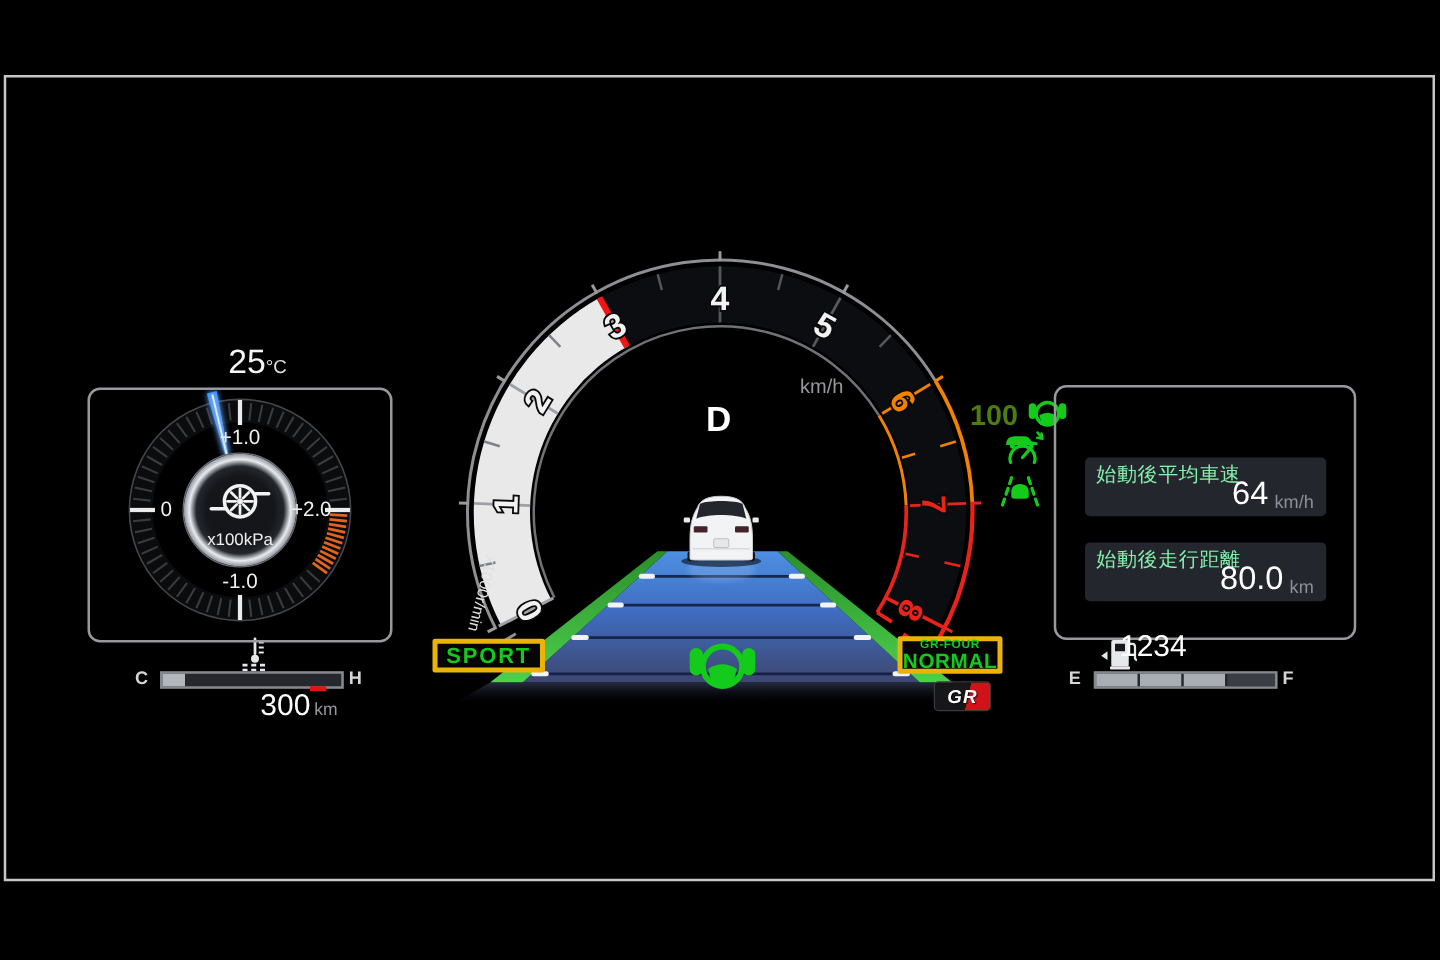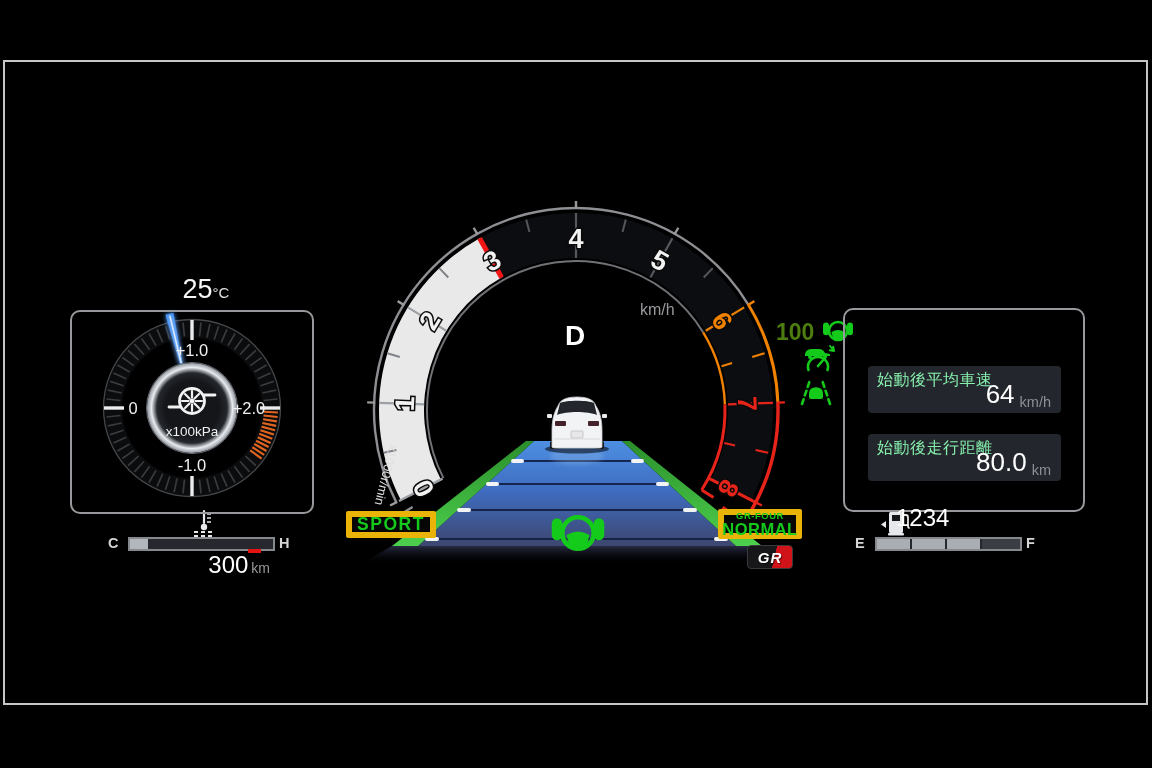--- a/index.html
+++ b/index.html
@@ -24,21 +24,21 @@
   #boost-left{left:116px;top:399px;width:34px;}
 
   
   #speed-value{left:519px;top:262px;width:112px;font-size:63px;letter-spacing:2px;color:#fff;text-align:center;line-height:1;}
   #speed-unit{left:640px;top:301px;font-size:16px;color:#96989b;}
   #gear{left:519px;top:320px;width:112px;font-size:28px;font-weight:bold;color:#fff;text-align:center;}
 
   #set-speed{left:776px;top:319px;font-size:23px;font-weight:bold;color:#4d7c0f;}
 
   
-  .badge{background:#060607;border:6px solid #eab308;border-radius:2px;color:#14cb1c;
+  .badge{background:#060607;border:4px solid #eab308;border-radius:2px;color:#14cb1c;
          display:flex;align-items:center;justify-content:center;font-weight:bold;box-sizing:border-box;}
   #sport-badge{left:346px;top:511px;width:90px;height:27px;font-size:17.5px;letter-spacing:1.5px;}
   #grfour-badge{left:718px;top:509px;width:84px;height:30px;flex-direction:column;line-height:1;}
   #grfour-badge .gf-sys{font-size:9.5px;letter-spacing:.5px;}
   #grfour-badge .gf-mode{font-size:16.5px;letter-spacing:.5px;}
   #gr-logo{left:747px;top:545px;width:46px;height:24px;border-radius:4px;border:1px solid #3a3a3d;
            background:linear-gradient(103deg,#17171a 0%,#17171a 59%,#cf1318 59.5%,#cf1318 100%);
            display:flex;align-items:center;justify-content:center;color:#fff;font-style:italic;
            font-weight:800;font-size:15px;letter-spacing:1px;text-shadow:1px 1px 1px rgba(0,0,0,.6);box-sizing:border-box;}
 

